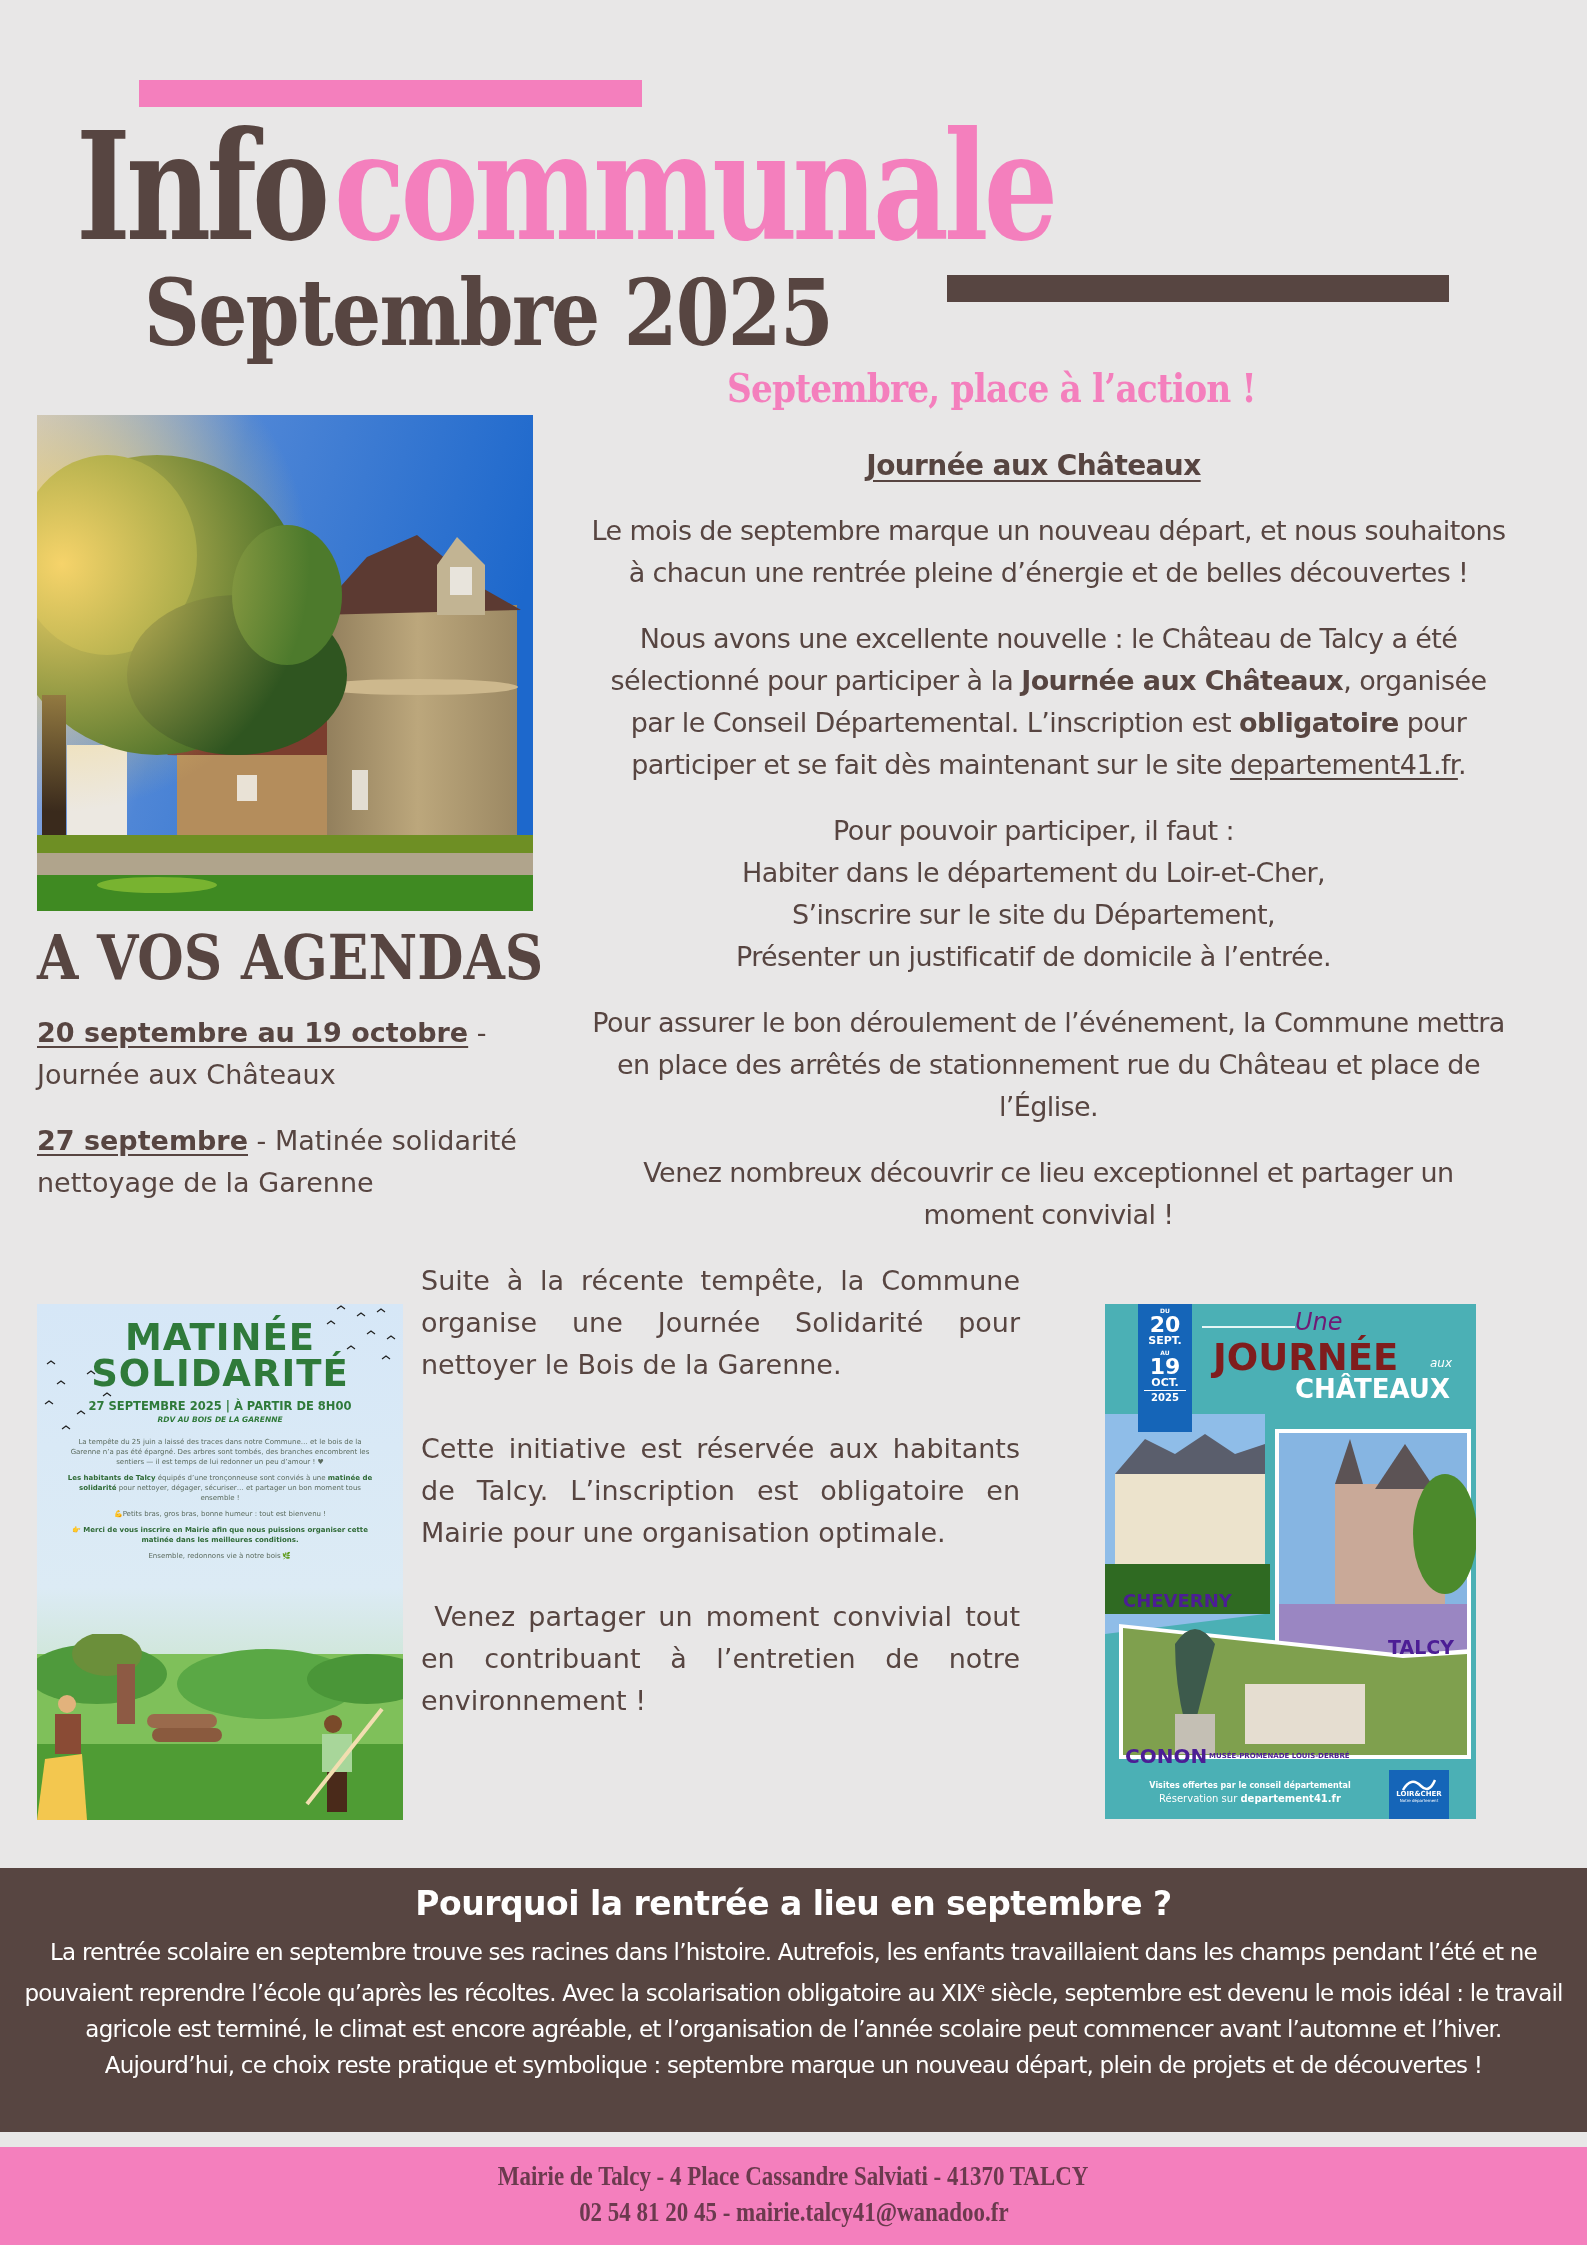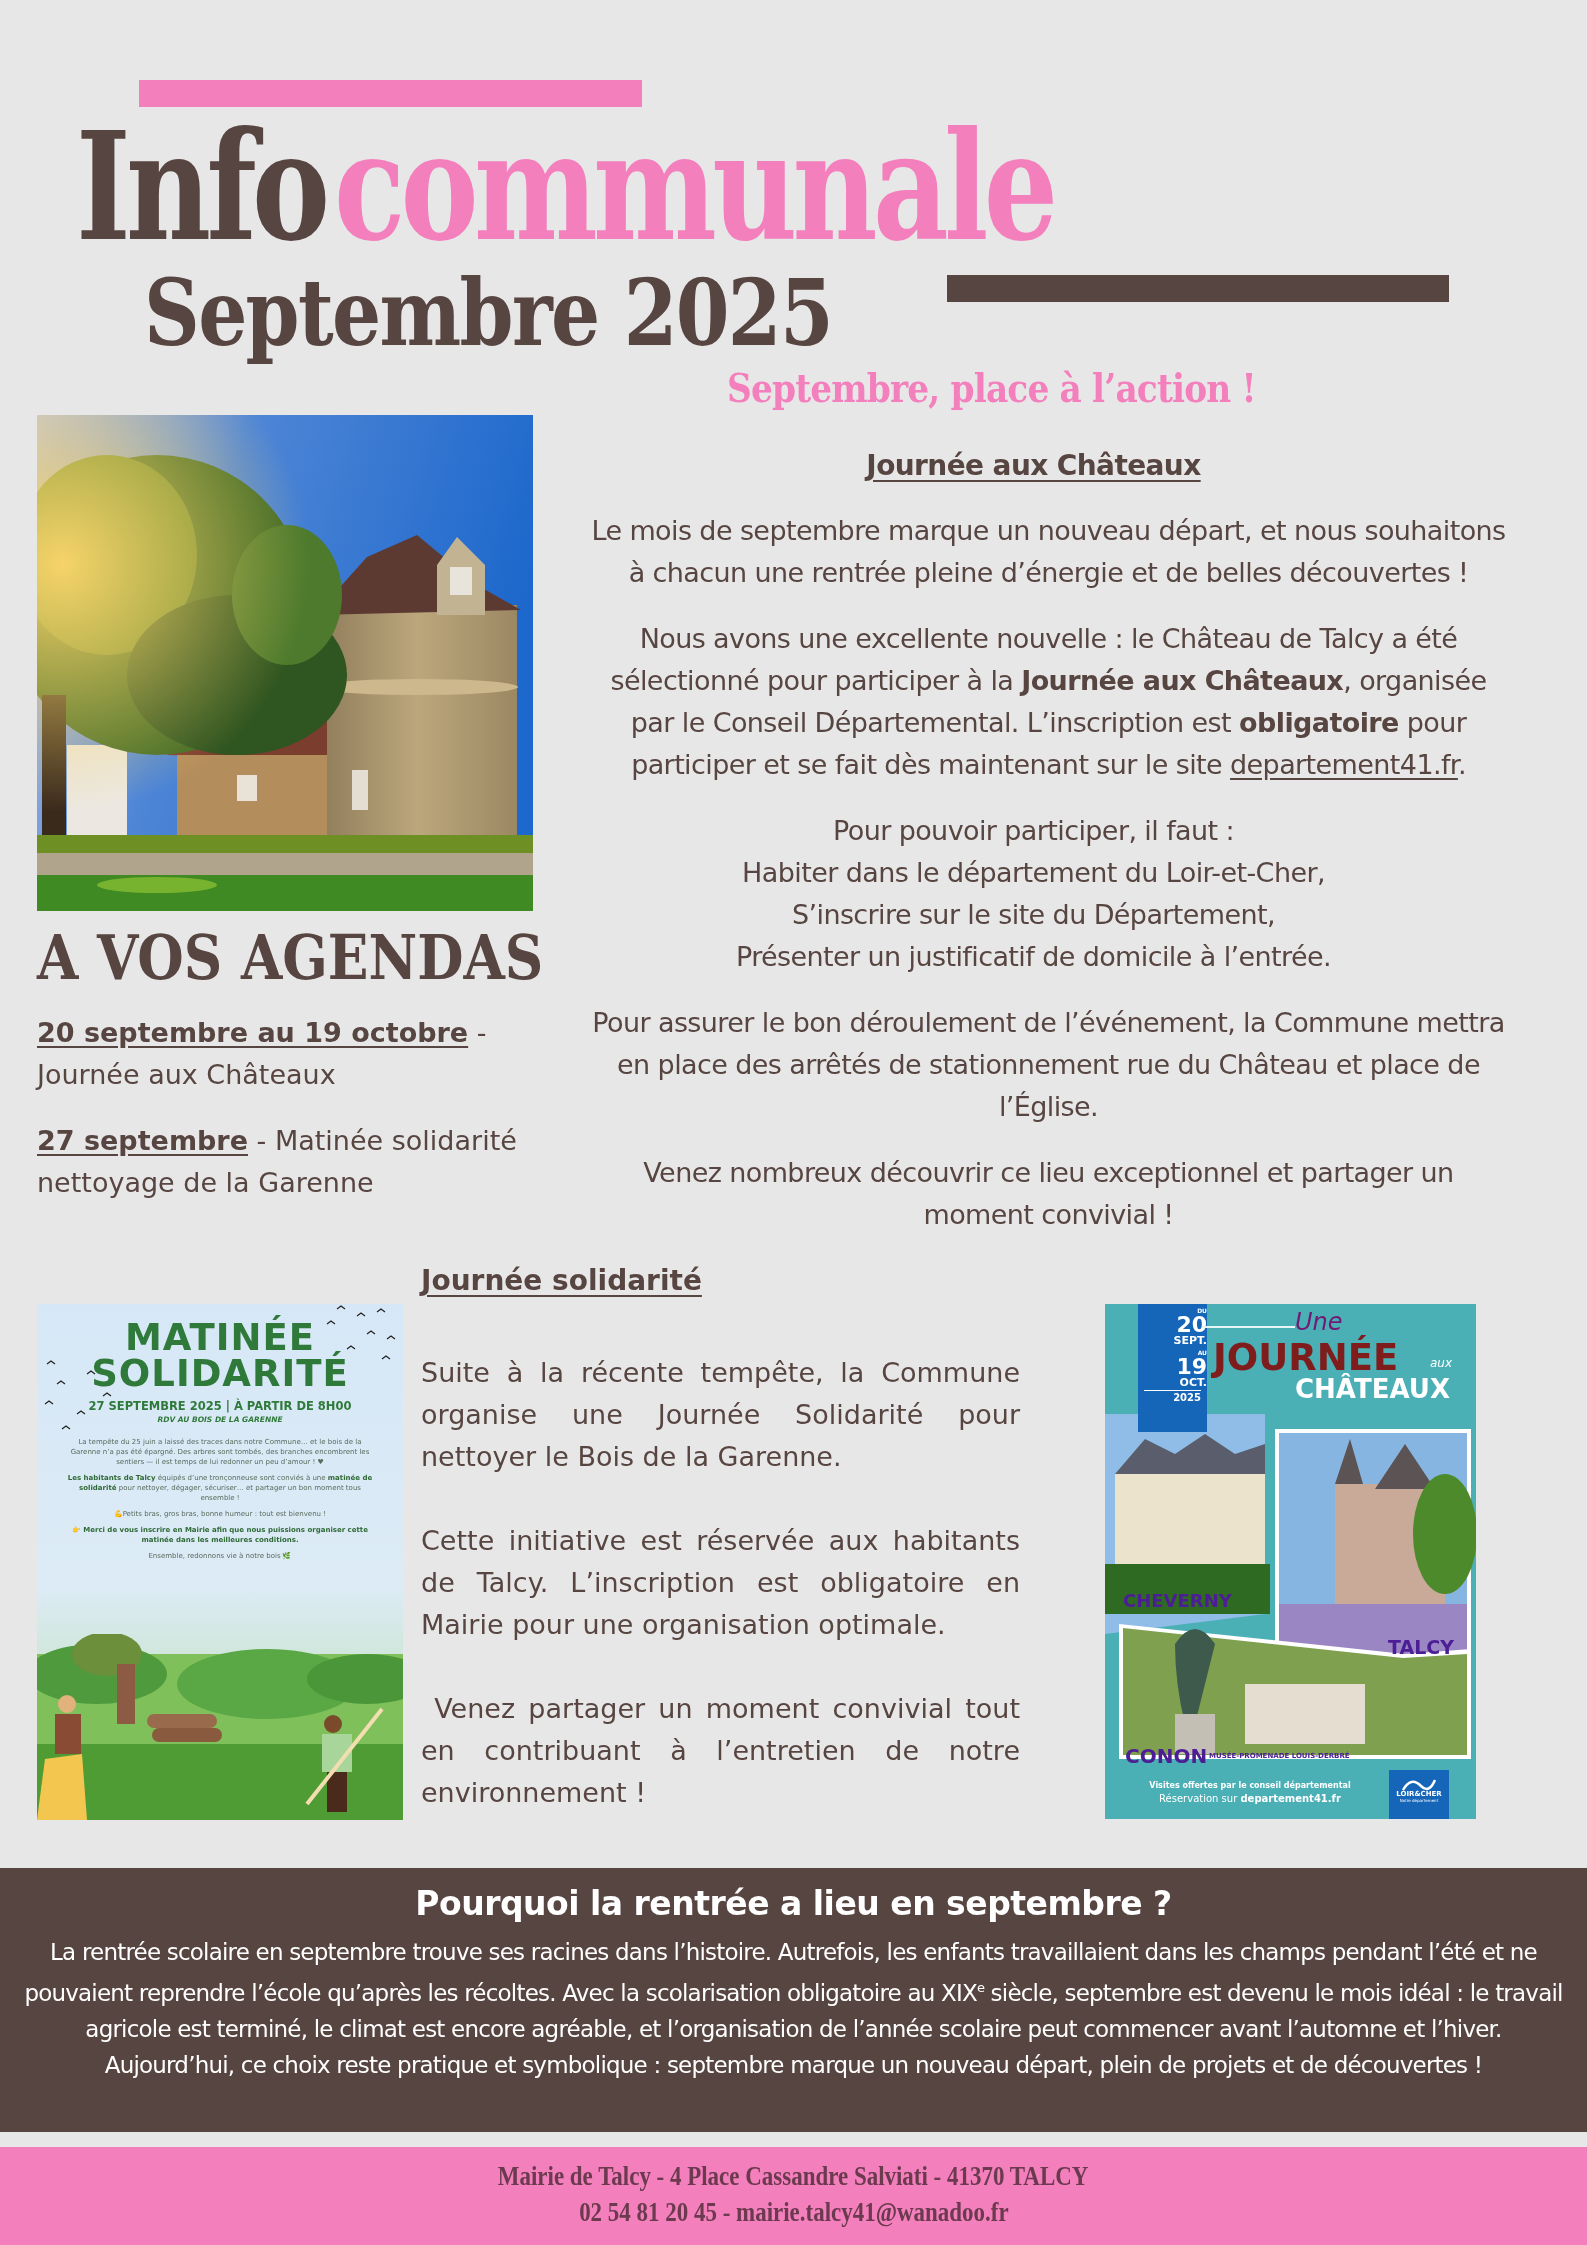--- a/index.html
+++ b/index.html
@@ -66,21 +66,21 @@
     font-family: "DejaVu Sans", sans-serif; font-weight: bold; font-size: 37px; line-height: 36px; letter-spacing: 1px; }
   .poster-sol .p-date { position: absolute; left: 0; right: 0; top: 95px; text-align: center; color: #2f7a3a; font-weight: bold; font-size: 11.5px; }
   .poster-sol .p-rdv { position: absolute; left: 0; right: 0; top: 111px; text-align: center; color: #2f7a3a; font-weight: bold; font-style: italic; font-size: 7.5px; }
   .poster-sol .p-body { position: absolute; left: 28px; right: 28px; top: 133px; text-align: center; color: #5b6b5e; font-size: 7px; line-height: 10px; }
   .poster-sol .p-body p { margin-bottom: 6px; }
   .poster-sol .p-body b { color: #2f6a36; }
   .poster-sol .scene { position: absolute; left: 0; top: 330px; width: 366px; height: 186px; }
 
   
   .poster-ch { left: 1105px; top: 1304px; width: 371px; height: 515px; overflow: hidden; background: #4bb0b5; }
-  .poster-ch .datebox { position: absolute; left: 33px; top: 0; width: 69px; height: 128px; background: #1565b8; color: #fff; text-align: right; font-weight: bold; }
+  .poster-ch .datebox { position: absolute; left: 33px; top: 0; width: 54px; height: 128px; background: #1565b8; color: #fff; text-align: center; font-weight: bold; }
   .poster-ch .datebox .sm { font-size: 6px; line-height: 8px; padding-top: 3px; }
   .poster-ch .datebox .big { font-size: 22px; line-height: 20px; }
   .poster-ch .datebox .mid { font-size: 11px; line-height: 11px; }
   .poster-ch .datebox .yr { font-size: 10px; line-height: 13px; border-top: 1px solid #fff; margin: 2px 6px 0; }
   .poster-ch .une { position: absolute; left: 190px; top: 4px; color: #701a75; font-style: italic; font-size: 24px; }
   .poster-ch .une-line { position: absolute; left: 97px; top: 22px; width: 93px; height: 2px; background: #e6f6f6; }
   .poster-ch .jour { position: absolute; left: 108px; top: 32px; color: #7f1d1d; font-weight: bold; font-size: 37px; letter-spacing: 0px; }
   .poster-ch .aux { position: absolute; left: 325px; top: 52px; color: #fff; font-style: italic; font-size: 12px; }
   .poster-ch .chx { position: absolute; left: 190px; top: 70px; color: #fff; font-weight: bold; font-size: 26px; }
   .poster-ch .photos { position: absolute; left: 0; top: 110px; width: 371px; height: 365px; }
@@ -232,21 +232,20 @@
     <polygon points="8,125 45,120 50,186 0,186" fill="#f3c74f"></polygon>
 
     <circle cx="296" cy="90" r="9" fill="#7a4a2a"></circle>
     <rect x="285" y="100" width="30" height="38" fill="#a8d69a"></rect>
     <rect x="290" y="138" width="20" height="40" fill="#4a2a1a"></rect>
     <line x1="270" y1="170" x2="345" y2="75" stroke="#f2deb0" stroke-width="4"></line>
   </svg>
 </div>
 
 <div class="abs article-sol">
-  <h2>Journée solidarité</h2>
   <p><span>Suite à la récente tempête, la Commune organise une Journée Solidarité pour </span><b>nettoyer le Bois de la Garenne</b><span>.</span></p>
   <p>Cette initiative est réservée aux habitants de Talcy. L’inscription est obligatoire en Mairie pour une organisation optimale.</p>
   <p style="white-space:pre-wrap"> Venez partager un moment convivial tout en contribuant à l’entretien de notre environnement !</p>
 </div>
 
 <div class="abs poster-ch">
   <svg class="photos" viewBox="0 0 371 365">
 
     <polygon points="0,0 160,-10 160,200 0,220" fill="#8fbde8"></polygon>
     <rect x="10" y="60" width="150" height="120" fill="#ece3cc"></rect>

